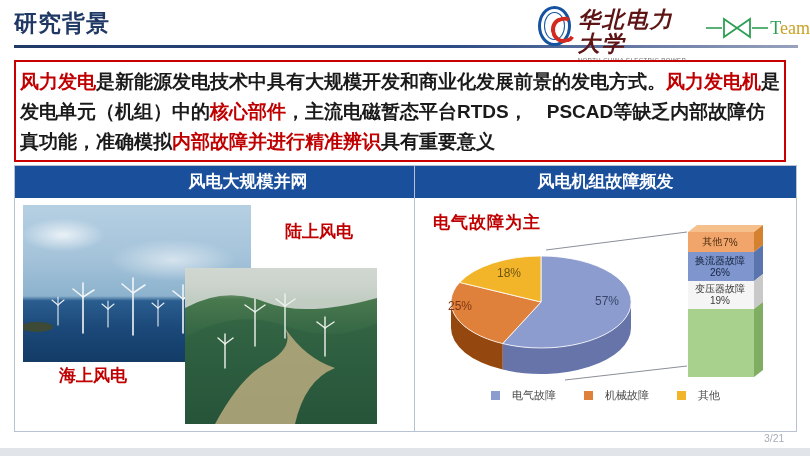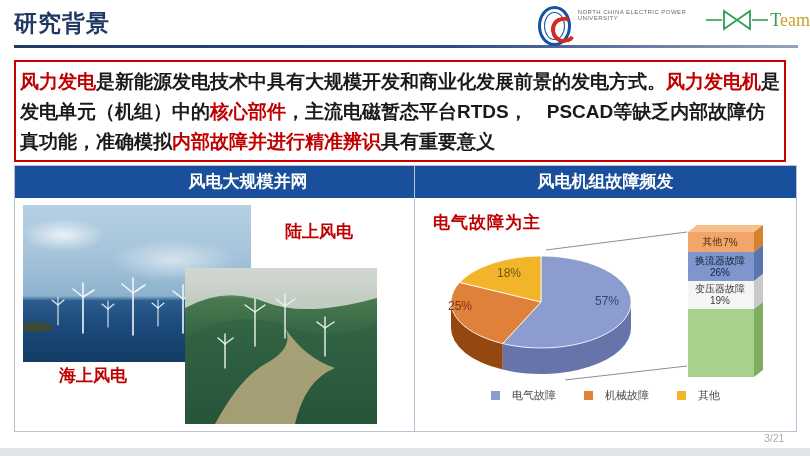--- a/index.html
+++ b/index.html
@@ -11,21 +11,21 @@
   .slide-title{position:absolute;left:14px;top:8px;font-size:23px;font-weight:bold;color:#1f3864;letter-spacing:1px;}
   .title-rule{position:absolute;left:14px;top:45px;width:784px;height:3px;
     background:linear-gradient(90deg,#203a68,#2c4a85 55%,#98a2bd);}
   .logo-group{position:absolute;left:538px;top:6px;display:flex;align-items:flex-start;}
   .ncepu-logo{width:40px;height:40px;border:3px solid #1553a0;border-radius:50%;position:relative;box-sizing:border-box;background:#fff;}
   .ncepu-logo .inner-ring{position:absolute;left:3px;top:3px;right:3px;bottom:3px;border:1px solid #1553a0;border-radius:50%;}
   .ncepu-logo .red-glyph{position:absolute;left:10px;top:8px;width:16px;height:18px;border:4px solid #d22a1e;border-right-color:transparent;border-radius:50% 40% 40% 50%;transform:rotate(-12deg);}
   .ncepu-text{margin-left:7px;margin-top:2px;}
   .ncepu-name{font-family:"Liberation Serif",serif;font-weight:bold;font-style:italic;font-size:22px;color:#5e1414;letter-spacing:2px;line-height:24px;}
   .ncepu-sub{font-size:6px;color:#6a6a6a;letter-spacing:0.45px;margin-top:1px;}
-  .xteam{margin-left:10px;margin-top:0;display:flex;align-items:center;justify-content:space-between;}
+  .xteam{margin-left:10px;margin-top:8px;display:flex;align-items:center;justify-content:space-between;}
   .xteam-name{font-family:"Liberation Serif",serif;font-size:18px;margin-left:2px;}
   .xteam-name .t{color:#2f9e55;}
   .xteam-name .eam{color:#c9a227;}
   
   .intro-box{position:absolute;left:14px;top:60px;width:760px;height:88px;border:2px solid #c90000;
     padding:5px 4px;font-size:19px;font-weight:bold;line-height:30px;color:#1a1a1a;background:#fff;}
   .red{color:#c00000;}
   
   .panel{position:absolute;top:165px;border:1px solid #b9c2d2;background:#fff;box-sizing:border-box;}
   .panel-left{left:14px;width:468px;height:267px;}
@@ -73,20 +73,21 @@
 
 <div class="slide-title">研究背景</div>
 <div class="title-rule"></div>
 
 <div class="logo-group">
   <div class="ncepu-logo">
     <div class="inner-ring"></div>
     <div class="red-glyph"></div>
   </div>
   <div class="ncepu-text">
+    <div class="ncepu-name">华北电力大学</div>
     <div class="ncepu-sub">NORTH CHINA ELECTRIC POWER UNIVERSITY</div>
   </div>
   <div class="xteam">
     <svg width="62" height="28" viewBox="0 0 62 28">
       <line x1="0" y1="14" x2="16" y2="14" stroke="#2f9e55" stroke-width="1.6"></line>
       <polygon points="18,5 18,23 31,14" fill="none" stroke="#2f9e55" stroke-width="1.8"></polygon>
       <polygon points="44,5 44,23 31,14" fill="none" stroke="#2f9e55" stroke-width="1.8"></polygon>
       <line x1="46" y1="14" x2="62" y2="14" stroke="#2f9e55" stroke-width="1.6"></line>
     </svg>
     <span class="xteam-name"><span class="t">T</span><span class="eam">eam</span></span>

